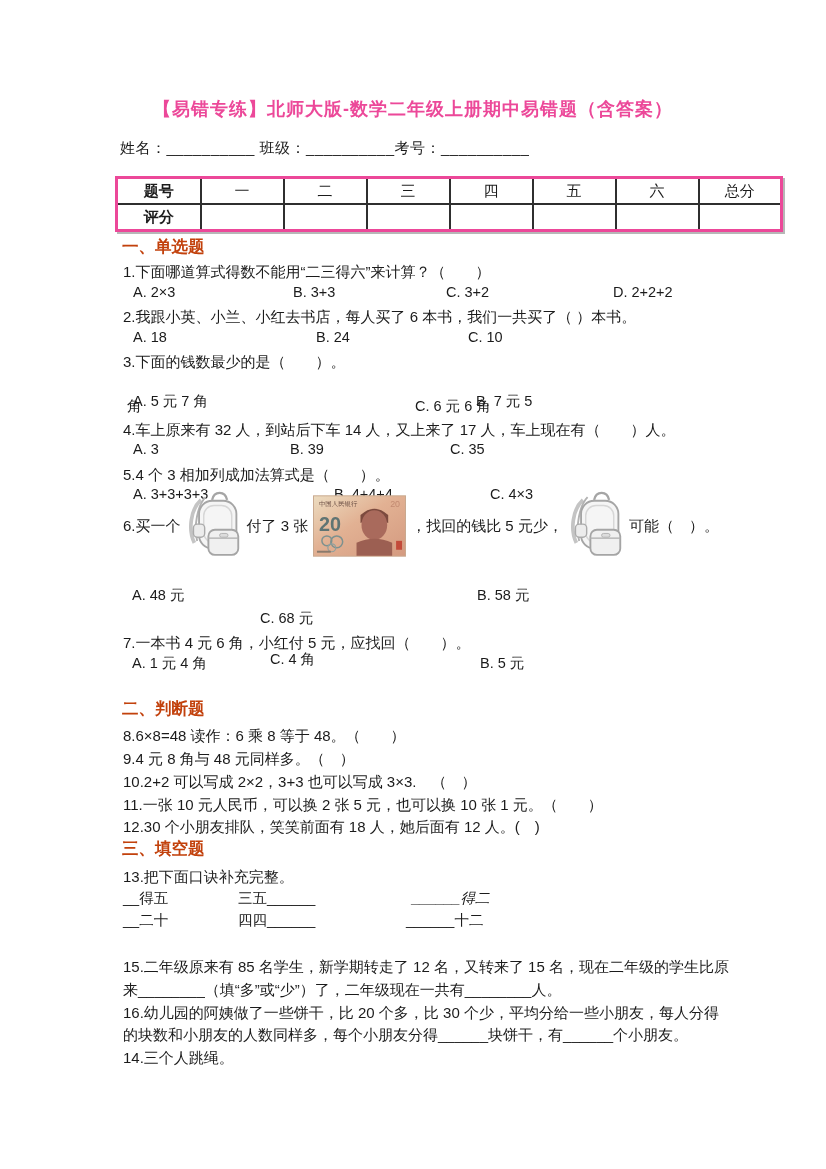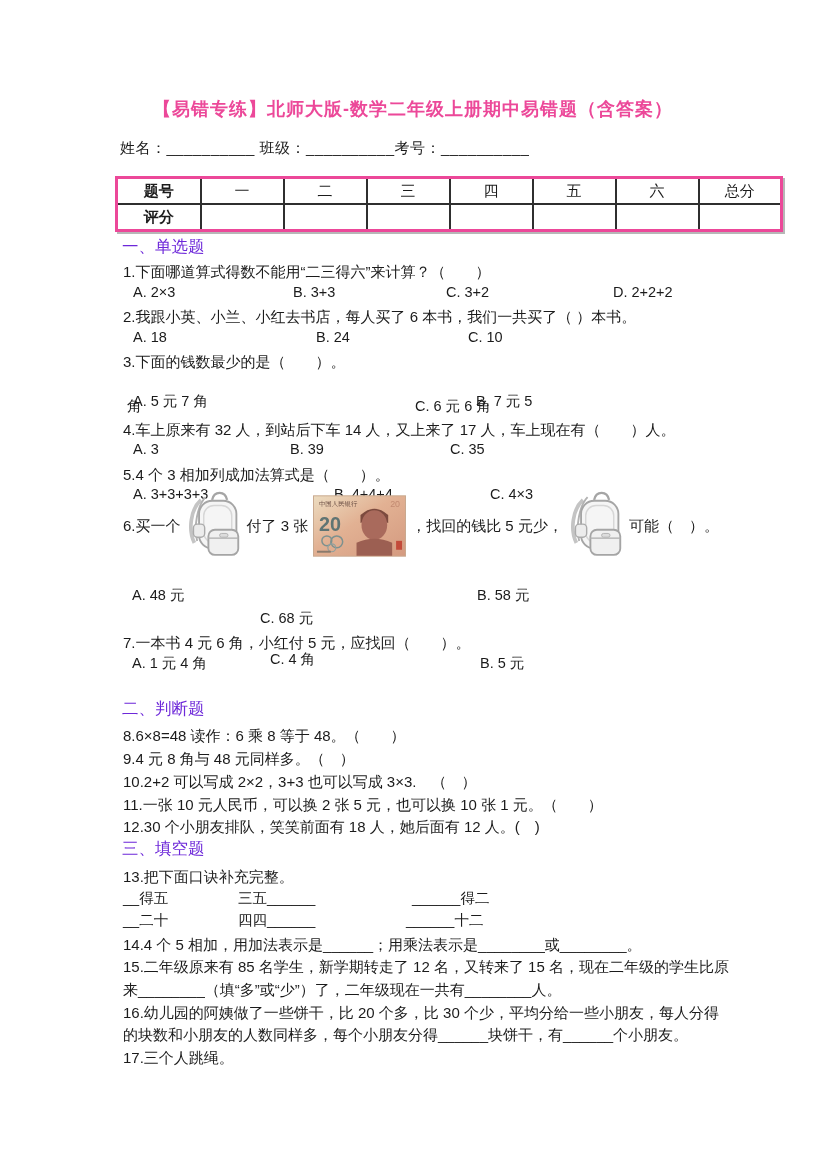--- a/index.html
+++ b/index.html
@@ -30,21 +30,21 @@
     font-size:15px;
   }
   table.score td{
     border:2px solid #2f2f2f;
     height:24px;
     text-align:center;
     padding:0;
   }
   table.score td.lbl{font-weight:700;}
   table.score col.c0{width:84px;}
-  .sec{font-size:16.5px;font-weight:400;color:#6d28d9;}
+  .sec{font-size:16.5px;font-weight:700;color:#c2410c;}
   .line{font-size:15px;line-height:21px;white-space:nowrap;}
   .row{left:0;width:826px;height:21px;}
   .opt{position:absolute;top:0;font-size:14.5px;white-space:nowrap;}
   .q6row{
     top:484px;left:123px;height:84px;
     display:flex;align-items:center;gap:5px;
     font-size:15px;white-space:nowrap;
   }
   .q6row .seg{display:inline-block;}
   svg{display:block;}
@@ -214,28 +214,27 @@
   <div class="abs line" style="top:771px;left:123px;">10.2+2 可以写成 2×2，3+3 也可以写成 3×3.　（　）</div>
   <div class="abs line" style="top:794px;left:123px;">11.一张 10 元人民币，可以换 2 张 5 元，也可以换 10 张 1 元。（　　）</div>
   <div class="abs line" style="top:816px;left:123px;">12.30 个小朋友排队，笑笑前面有 18 人，她后面有 12 人。(　)</div>
 
   <div class="abs sec" style="top:838px;left:122px;">三、填空题</div>
 
   <div class="abs line" style="top:866px;left:123px;">13.把下面口诀补充完整。</div>
   <div class="abs row" style="top:889px;">
     <span class="opt" style="left:123px;">__得五</span>
     <span class="opt" style="left:238px;">三五______</span>
-    <span class="opt" style="left:412px;">______得二</span>
+    <span class="opt" style="left:412px;font-style:italic;">______得二</span>
   </div>
   <div class="abs row" style="top:911px;">
     <span class="opt" style="left:123px;">__二十</span>
     <span class="opt" style="left:238px;">四四______</span>
     <span class="opt" style="left:406px;">______十二</span>
   </div>
 
-  <div class="abs line" style="top:934px;left:123px;">14.4 个 5 相加，用加法表示是______；用乘法表示是________或________。</div>
   <div class="abs line" style="top:956px;left:123px;">15.二年级原来有 85 名学生，新学期转走了 12 名，又转来了 15 名，现在二年级的学生比原</div>
   <div class="abs line" style="top:979px;left:123px;">来________（填“多”或“少”）了，二年级现在一共有________人。</div>
   <div class="abs line" style="top:1002px;left:123px;">16.幼儿园的阿姨做了一些饼干，比 20 个多，比 30 个少，平均分给一些小朋友，每人分得</div>
   <div class="abs line" style="top:1024px;left:123px;">的块数和小朋友的人数同样多，每个小朋友分得______块饼干，有______个小朋友。</div>
-  <div class="abs line" style="top:1047px;left:123px;">17.三个人跳绳。</div>
+  <div class="abs line" style="top:1047px;left:123px;">14.三个人跳绳。</div>
 
 </div>
 
 </body></html>

